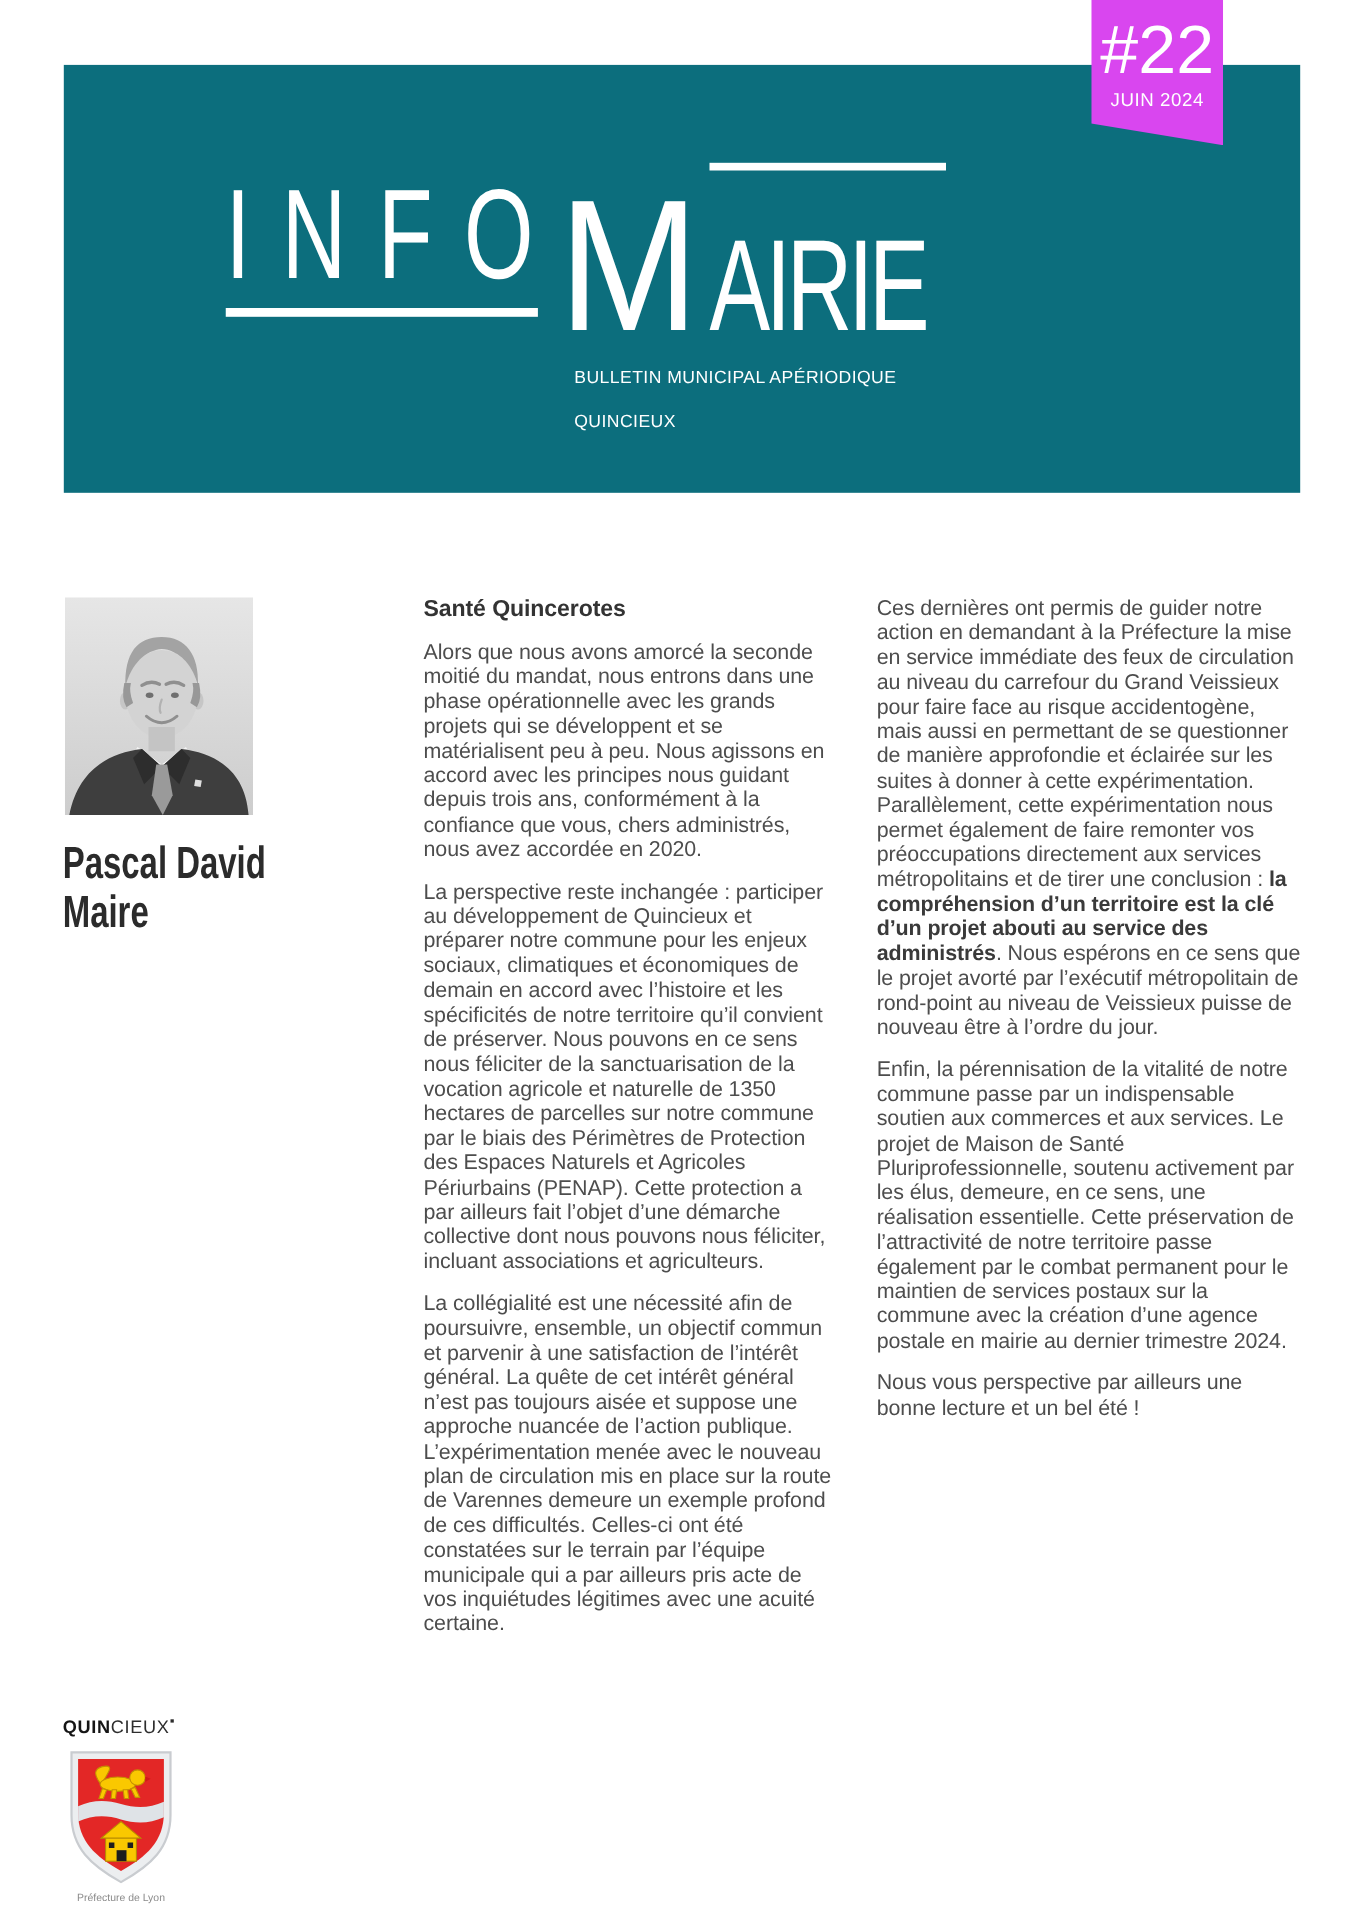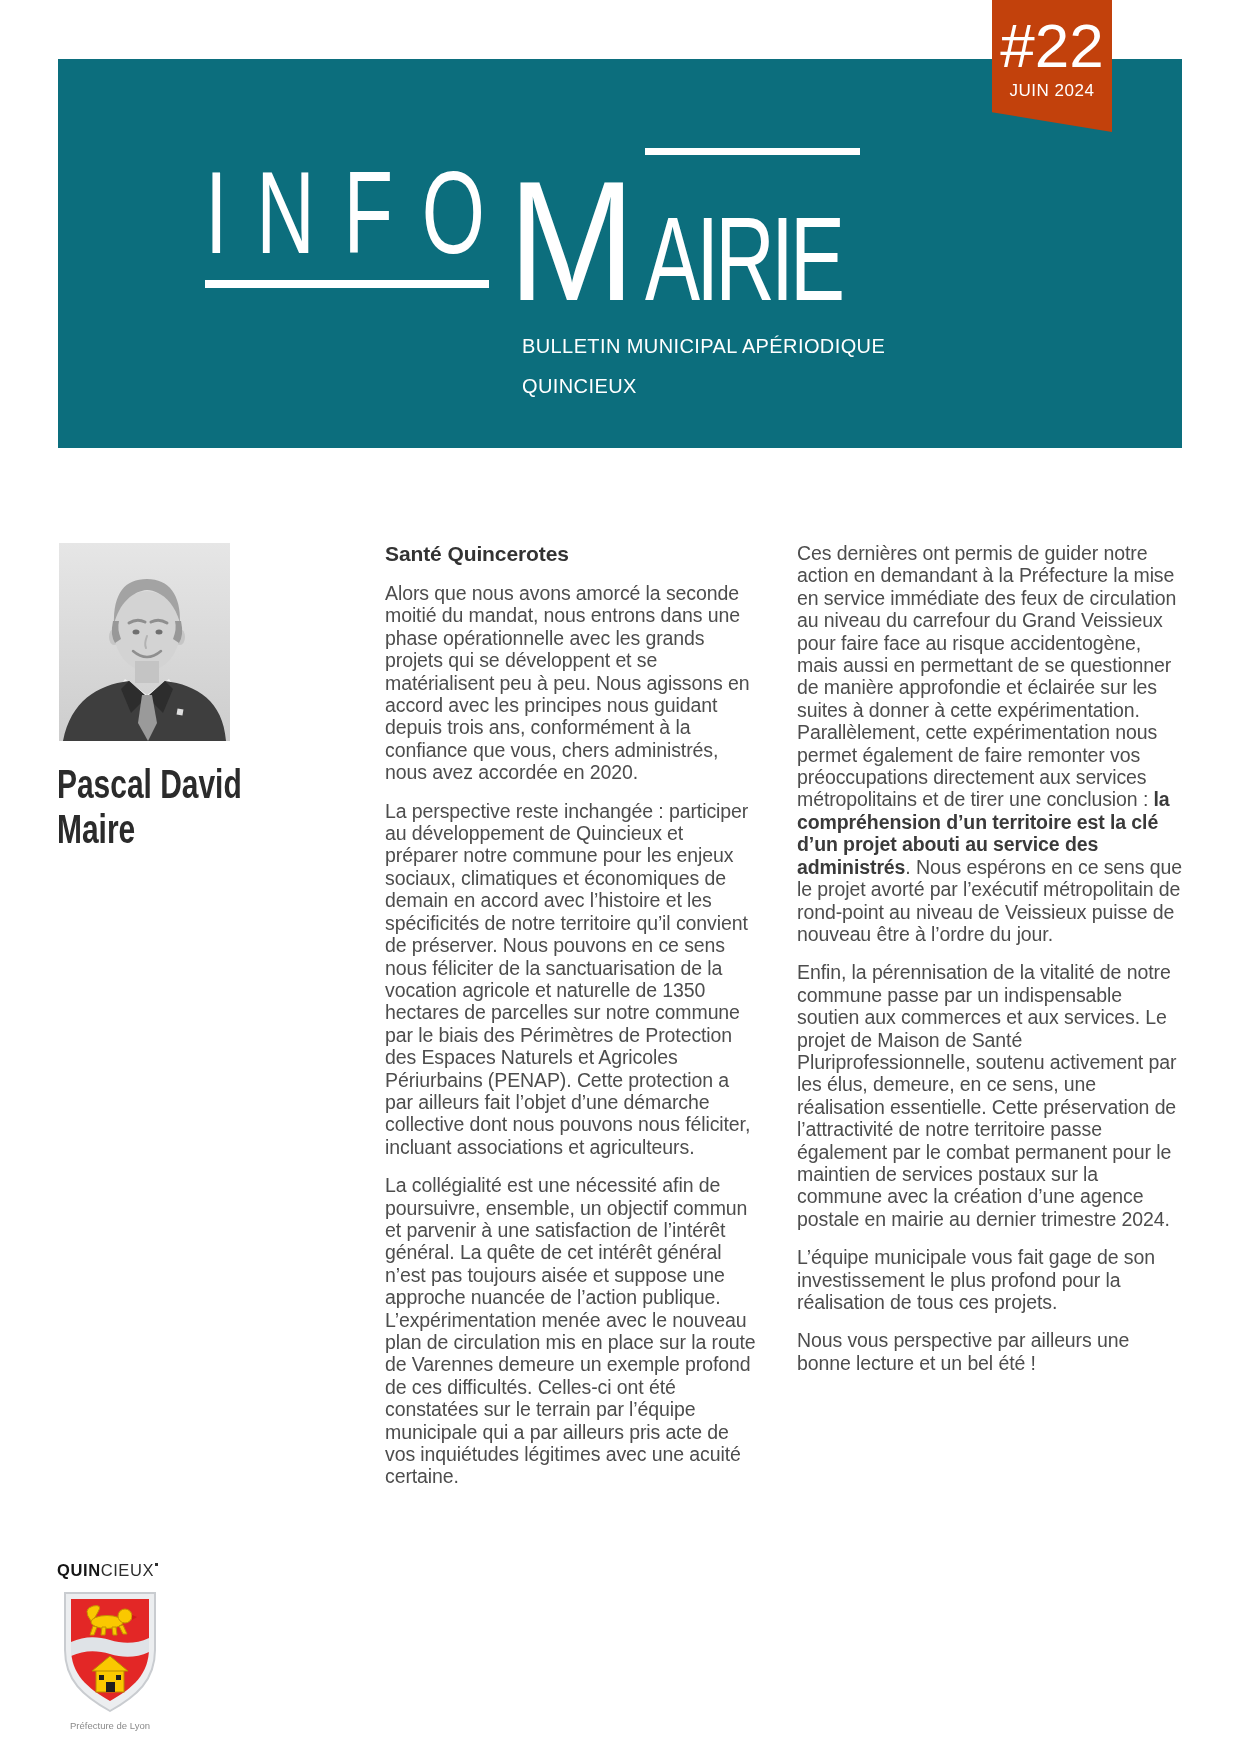--- a/index.html
+++ b/index.html
@@ -6,32 +6,32 @@
   .page {
     position:relative; width:1241px; height:1754px; background:#ffffff;
     font-family:"Liberation Sans", sans-serif; overflow:hidden;
   }
 
   
   .band { position:absolute; left:58px; top:59px; width:1124px; height:389px; background:#0c6e7d; }
 
   .badge {
     position:absolute; left:992px; top:0; width:120px; height:132px;
-    background:#c2410c; color:#ffffff; text-align:center;
+    background:#d946ef; color:#ffffff; text-align:center;
     clip-path:polygon(0 0, 100% 0, 100% 100%, 0 85%);
   }
   .badge-number { font-size:62px; line-height:1; margin-top:15px; letter-spacing:0px; font-weight:400; }
   .badge-date  { font-size:17px; line-height:1; margin-top:5px; font-weight:400; letter-spacing:0.5px; }
 
   .masthead-svg { position:absolute; left:205px; top:140px; }
   .masthead-svg text { fill:#ffffff; font-family:"Liberation Sans", sans-serif; }
   .masthead-svg rect { fill:#ffffff; }
 
   .subtitle, .town {
-    position:absolute; left:522px; color:#ffffff; font-size:20px; line-height:1;
+    position:absolute; left:522px; color:#ffffff; font-size:16px; line-height:1;
     letter-spacing:0.4px; font-weight:400;
   }
   .subtitle { top:336px; }
   .town     { top:376px; }
 
   
   .photo { position:absolute; left:59px; top:543px; width:171px; height:198px; }
   .author {
     position:absolute; left:57px; top:762px; color:#2b2b2b;
     font-size:41px; font-weight:700; line-height:45px;
@@ -121,21 +121,20 @@
       <div>Santé Quincerotes</div>
     </div>
     <p>Alors que nous avons amorcé la seconde moitié du mandat, nous entrons dans une phase opérationnelle avec les grands projets qui se développent et se matérialisent peu à peu. Nous agissons en accord avec les principes nous guidant depuis trois ans, conformément à la confiance que vous, chers administrés, nous avez accordée en 2020.</p>
     <p>La perspective reste inchangée : participer au développement de Quincieux et préparer notre commune pour les enjeux sociaux, climatiques et économiques de demain en accord avec l’histoire et les spécificités de notre territoire qu’il convient de préserver. Nous pouvons en ce sens nous féliciter de la sanctuarisation de la vocation agricole et naturelle de 1350 hectares de parcelles sur notre commune par le biais des Périmètres de Protection des Espaces Naturels et Agricoles Périurbains (PENAP). Cette protection a par ailleurs fait l’objet d’une démarche collective dont nous pouvons nous féliciter, incluant associations et agriculteurs.</p>
     <p>La collégialité est une nécessité afin de poursuivre, ensemble, un objectif commun et parvenir à une satisfaction de l’intérêt général. La quête de cet intérêt général n’est pas toujours aisée et suppose une approche nuancée de l’action publique. L’expérimentation menée avec le nouveau plan de circulation mis en place sur la route de Varennes demeure un exemple profond de ces difficultés. Celles-ci ont été constatées sur le terrain par l’équipe municipale qui a par ailleurs pris acte de vos inquiétudes légitimes avec une acuité certaine.</p>
   </div>
 
   <div class="col col-right">
     <p><span>Ces dernières ont permis de guider notre action en demandant à la Préfecture la mise en service immédiate des feux de circulation au niveau du carrefour du Grand Veissieux pour faire face au risque accidentogène, mais aussi en permettant de se questionner de manière approfondie et éclairée sur les suites à donner à cette expérimentation. Parallèlement, cette expérimentation nous permet également de faire remonter vos préoccupations directement aux services métropolitains et de tirer une conclusion : </span><span class="emph">la compréhension d’un territoire est la clé d’un projet abouti au service des administrés</span><span>. Nous espérons en ce sens que le projet avorté par l’exécutif métropolitain de rond-point au niveau de Veissieux puisse de nouveau être à l’ordre du jour.</span></p>
     <p>Enfin, la pérennisation de la vitalité de notre commune passe par un indispensable soutien aux commerces et aux services. Le projet de Maison de Santé Pluriprofessionnelle, soutenu activement par les élus, demeure, en ce sens, une réalisation essentielle. Cette préservation de l’attractivité de notre territoire passe également par le combat permanent pour le maintien de services postaux sur la commune avec la création d’une agence postale en mairie au dernier trimestre 2024.</p>
-    <p>L’équipe municipale vous fait gage de son investissement le plus profond pour la réalisation de tous ces projets.</p>
     <p>Nous vous perspective par ailleurs une bonne lecture et un bel été !</p>
   </div>
 
   <div class="fl-wordmark">
     <span class="wm-bold">QUIN</span><span class="wm-light">CIEUX</span><span class="wm-mark"></span>
   </div>
 
   <svg class="coat" width="96" height="124" viewBox="0 0 96 124">
     <path d="M3 3 H93 V60 C93 90 75 106 48 121 C21 106 3 90 3 60 Z" fill="#eceef0" stroke="#c9ccd0" stroke-width="2"></path>
     <path d="M9 9 H87 V58 C87 84 71 98 48 111 C25 98 9 84 9 58 Z" fill="#e32726"></path>

